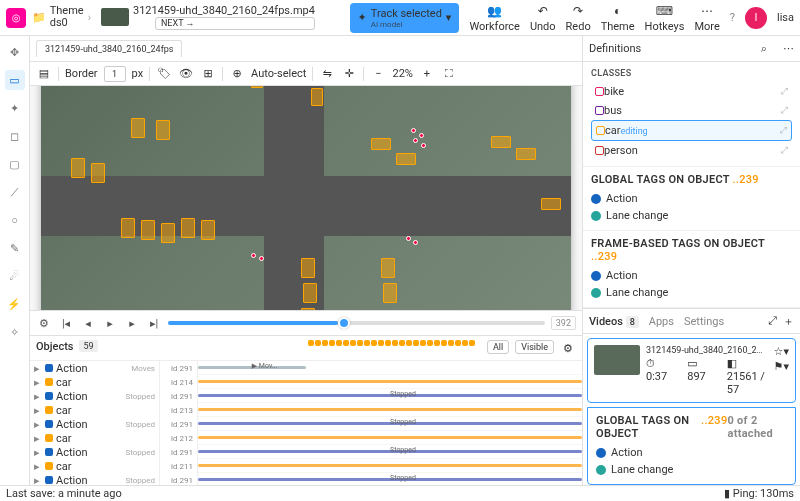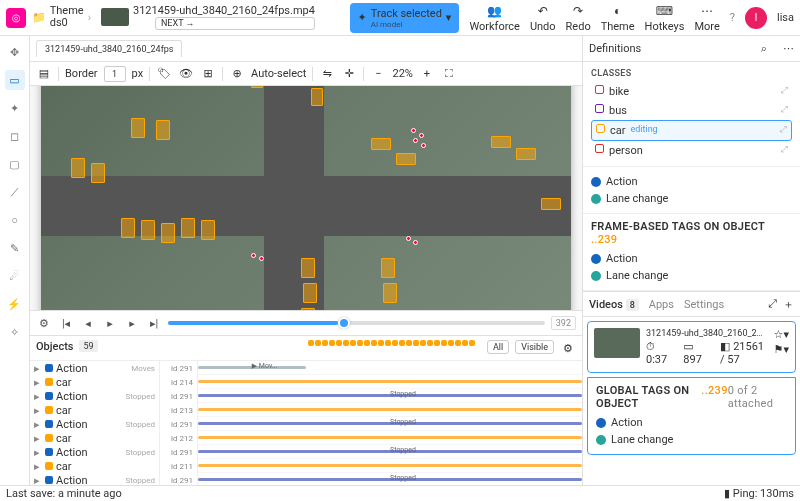--- a/index.html
+++ b/index.html
@@ -57,36 +57,36 @@
 .obj-id-row{height:14px;display:flex;align-items:center;justify-content:flex-end;padding-right:4px;font-size:8px;color:#888}
 .obj-tracks{flex:1;position:relative}
 .track-row{height:14px;position:relative;border-bottom:1px solid #f5f5f5}
 .seg{position:absolute;top:5px;height:3px;border-radius:2px}
 .seg-label{position:absolute;top:1px;font-size:7px;color:#666}
 .right{width:218px;border-left:1px solid #e0e0e0;display:flex;flex-direction:column;overflow:hidden}
 .r-search{height:26px;border-bottom:1px solid #e0e0e0;display:flex;align-items:center;padding:0 6px;gap:16px;color:#888}
 .r-section{padding:6px 8px;border-bottom:1px solid #eee}
 .r-title{font-size:9px;font-weight:600;color:#555;text-transform:uppercase;letter-spacing:.3px;margin-bottom:4px}
 .r-title .count{color:#ff9800;font-weight:500}
-.class-row{display:flex;align-items:flex-start;gap:5px;padding:3px 4px;font-size:10px;border-radius:3px}
+.class-row{display:flex;align-items:center;padding:3px 4px;font-size:10px;border-radius:3px}
 .class-row .shape{width:9px;height:9px;border:1.5px solid;border-radius:2px}
 .class-row .exp{margin-left:auto;color:#aaa;font-size:9px}
 .class-row.sel{border:1.5px solid #3b9eff;background:#f0f8ff}
 .class-row.sel .editing{color:#3b9eff;font-size:9px}
 .tag-row{display:flex;align-items:center;gap:5px;padding:2px 0;font-size:10px}
 .tag-row .ti{width:10px;height:10px;border-radius:50%}
 .r-tabs{height:26px;border-bottom:1px solid #e0e0e0;border-top:1px solid #e0e0e0;display:flex;align-items:center;padding:0 6px;gap:10px;font-size:10px}
 .r-tabs .t{color:#888;cursor:pointer}
 .r-tabs .t.active{color:#333;font-weight:500}
 .r-tabs .sp{margin-left:auto;display:flex;gap:6px;color:#888}
 .r-video{display:flex;gap:6px;padding:6px;border:1.5px solid #3b9eff;margin:4px;border-radius:4px}
 .r-video .th{width:46px;height:30px;background:#5a6a5a;border-radius:2px;flex-shrink:0}
 .r-video .info{flex:1;overflow:hidden}
 .r-video .name{font-size:9px;overflow:hidden;text-overflow:ellipsis;white-space:nowrap}
-.r-video .meta{font-size:8px;color:#888;display:flex;gap:14px;margin-top:2px}
+.r-video .meta{font-size:8px;color:#888;display:flex;gap:20px;margin-top:2px}
 .footer{height:16px;border-top:1px solid #e0e0e0;display:flex;align-items:center;padding:0 6px;font-size:9px;color:#888}
 .footer .r{margin-left:auto}
 </style>
 </head>
 <body>
 
 <div class="topbar">
   <div class="logo">◎</div>
   <div class="breadcrumb">
     <span>📁</span>
@@ -394,20 +394,21 @@
             <span class="exp">⤢</span>
           </div>
           <div class="class-row">
             <span class="shape" style="border-color:#d32f2f"></span>
             <span>person</span>
             <span class="exp">⤢</span>
           </div>
         </div>
     </div>
     <div class="r-section">
+      <div class="r-title"><span>GLOBAL TAGS ON OBJECT</span> <span class="count">..239</span></div>
       <div id="gtags">
           <div class="tag-row">
             <span class="ti" style="background:#1565c0"></span>
             <span>Action</span>
           </div>
           <div class="tag-row">
             <span class="ti" style="background:#26a69a"></span>
             <span>Lane change</span>
           </div>
         </div>
@@ -447,21 +448,21 @@
         </div>
         <div style="display:flex;flex-direction:column;gap:2px">
           <span>☆▾</span>
           <span>⚑▾</span>
         </div>
       </div>
       <div class="r-section" style="border:1.5px solid #3b9eff;margin:0 4px;border-radius:0 0 4px 4px">
         <div class="r-title" style="display:flex">
             <span>GLOBAL TAGS ON OBJECT</span> 
             <span class="count">..239</span>
-            <span style="margin-left:auto;font-weight:400;color:#888;text-transform:none">0 of 2 attached</span>
+            <span style="margin-left:auto;font-weight:700;color:#888;text-transform:none">0 of 2 attached</span>
           </div>
         <div id="agtags">
             <div class="tag-row">
               <span class="ti" style="background:#1565c0"></span>
               <span>Action</span>
             </div>
             <div class="tag-row">
               <span class="ti" style="background:#26a69a"></span>
               <span>Lane change</span>
             </div>

